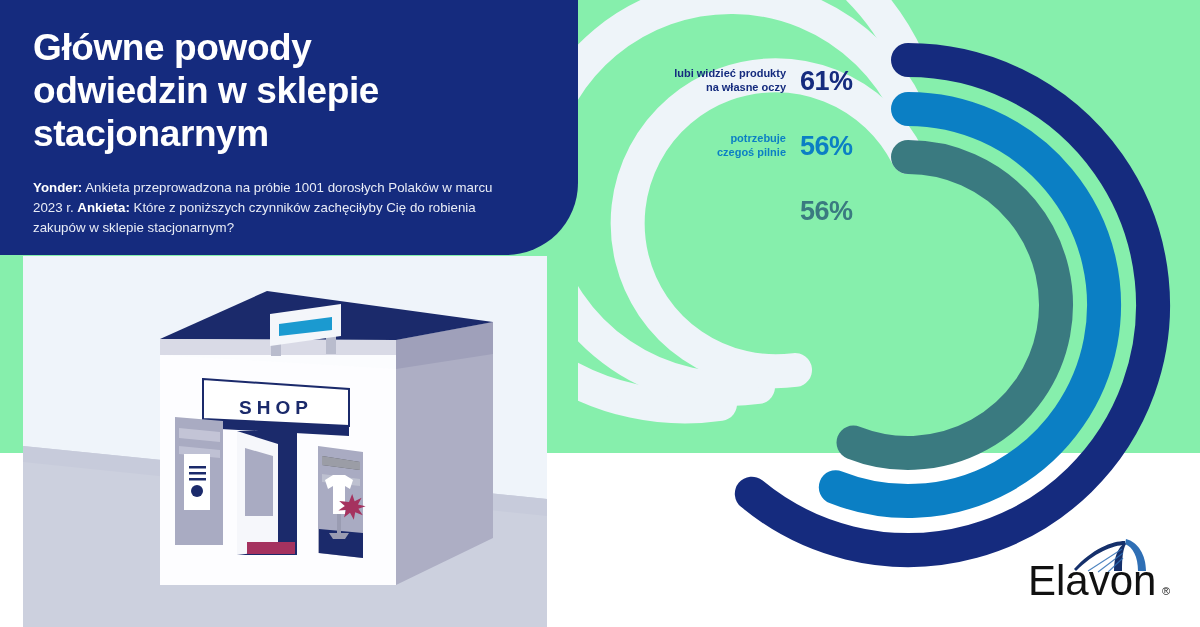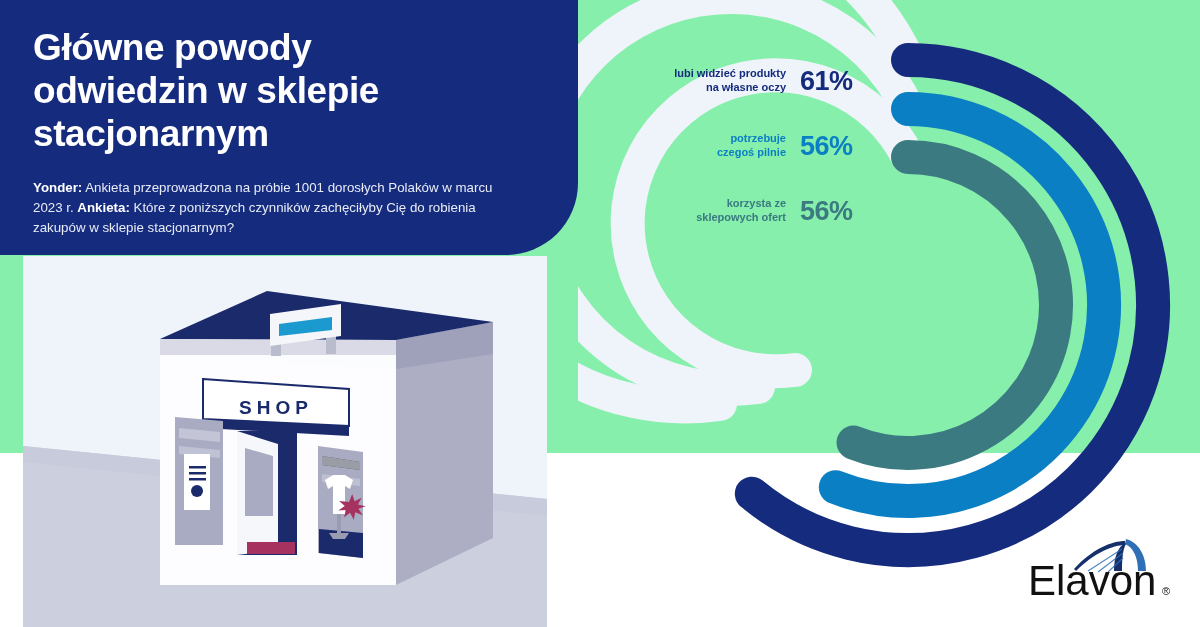--- a/index.html
+++ b/index.html
@@ -224,22 +224,20 @@
         <span class="legend-value" style="color:#152b7e">61%</span>
       </div>
 
       <div class="legend-row">
         <span class="legend-label" style="color:#0b7fc4">potrzebuje
 czegoś pilnie</span>
         <span class="legend-value" style="color:#0b7fc4">56%</span>
       </div>
 
       <div class="legend-row">
-        <span class="legend-label" style="color:#3a7a80">korzysta ze
-sklepowych ofert</span>
         <span class="legend-value" style="color:#3a7a80">56%</span>
       </div>
 
     </div>
   </div>
 
   <div class="logo">
     <svg width="160" height="72" viewBox="0 0 160 72">
 
       <g>

